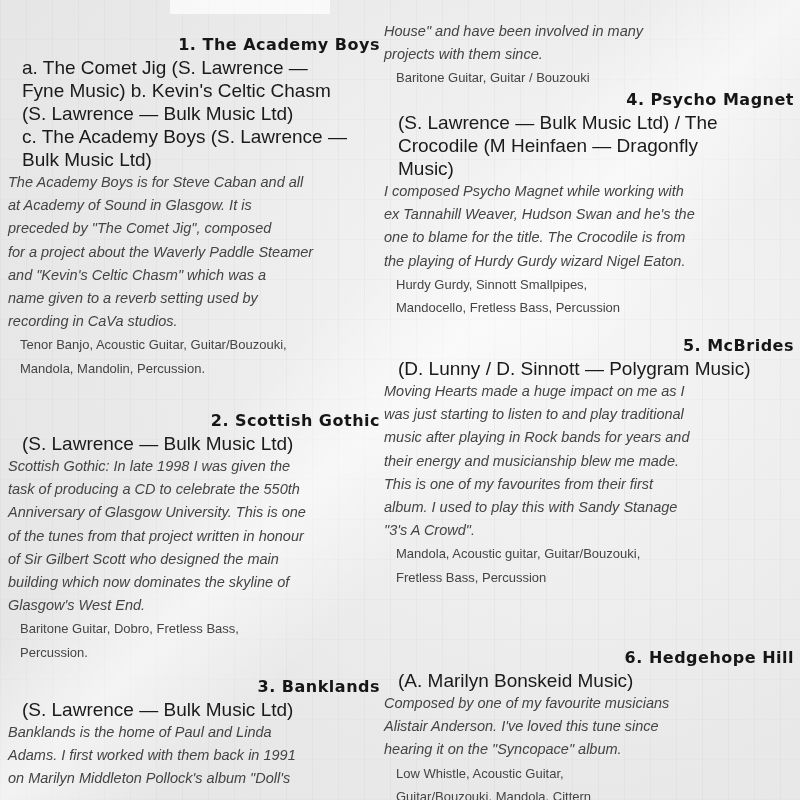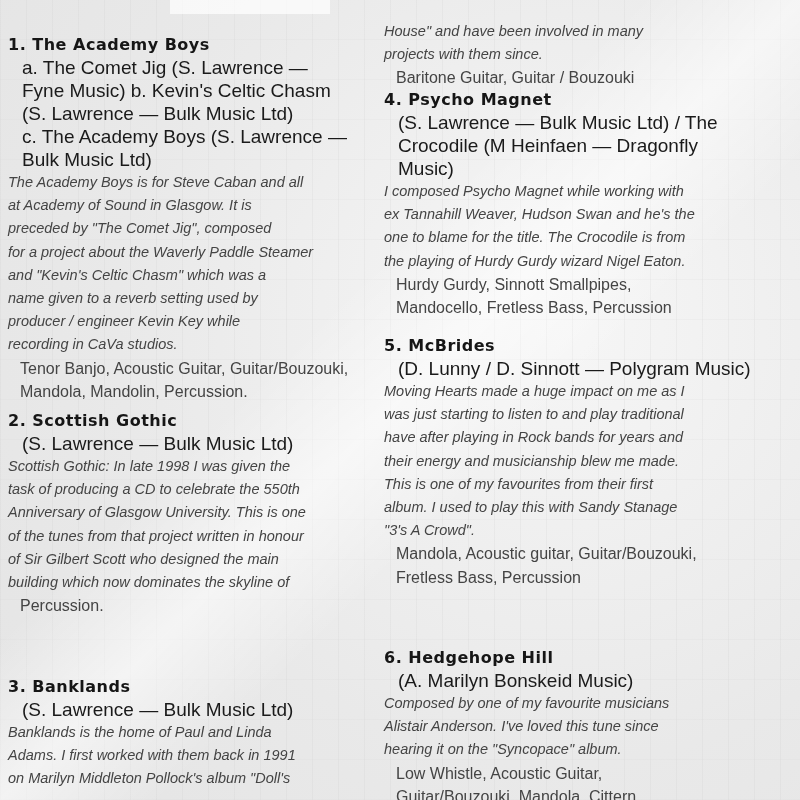--- a/index.html
+++ b/index.html
@@ -21,32 +21,32 @@
     position: absolute; left: 170px; top: 0; width: 160px; height: 14px;
     background: rgba(255,255,255,0.7);
   }
   .col { position: absolute; top: 0; }
   .col.left { left: 8px; width: 372px; }
   .col.right { left: 384px; width: 410px; }
   .track { position: absolute; left: 0; width: 100%; }
   .heading {
     font-family: "DejaVu Sans", sans-serif;
     font-weight: bold; font-size: 16px; color: #161616;
-    letter-spacing: 0.5px; line-height: 22px; height: 22px;
+    letter-spacing: 0.5px; line-height: 22px; height: 22px; text-align: right;
   }
   .credit {
     font-weight: normal; font-size: 19px; color: #1a1a1a;
     padding-left: 14px; line-height: 23px;
   }
   .desc {
     font-style: italic; font-size: 14.5px; color: #444;
     line-height: 23.2px;
   }
   .instr {
-    font-size: 16px; color: #444; padding-left: 12px;
+    font-size: 13px; color: #444; padding-left: 12px;
     line-height: 23.2px;
   }
   .line { display: block; white-space: nowrap; }
 </style>
 </head>
 <body>
 
 <div class="bg">
     <div class="band"></div>
   </div>
@@ -65,21 +65,20 @@
       <span class="line">c. The Academy Boys (S. Lawrence —</span>
       <span class="line">Bulk Music Ltd)</span>
     </div>
     <div class="desc">
       <span class="line">The Academy Boys is for Steve Caban and all</span>
       <span class="line">at Academy of Sound in Glasgow. It is</span>
       <span class="line">preceded by "The Comet Jig", composed</span>
       <span class="line">for a project about the Waverly Paddle Steamer</span>
       <span class="line">and "Kevin's Celtic Chasm" which was a</span>
       <span class="line">name given to a reverb setting used by</span>
-      <span class="line">producer / engineer Kevin Key while</span>
       <span class="line">recording in CaVa studios.</span>
     </div>
     <div class="instr">
       <span class="line">Tenor Banjo, Acoustic Guitar, Guitar/Bouzouki,</span>
       <span class="line">Mandola, Mandolin, Percussion.</span>
     </div>
   </div>
 
   <div class="track" style="top:410px">
     <div class="heading">
@@ -89,22 +88,24 @@
     <div class="credit">
       <span class="line">(S. Lawrence — Bulk Music Ltd)</span>
     </div>
     <div class="desc">
       <span class="line">Scottish Gothic: In late 1998 I was given the</span>
       <span class="line">task of producing a CD to celebrate the 550th</span>
       <span class="line">Anniversary of Glasgow University. This is one</span>
       <span class="line">of the tunes from that project written in honour</span>
       <span class="line">of Sir Gilbert Scott who designed the main</span>
       <span class="line">building which now dominates the skyline of</span>
+      <span class="line">Glasgow's West End.</span>
     </div>
     <div class="instr">
+      <span class="line">Baritone Guitar, Dobro, Fretless Bass,</span>
       <span class="line">Percussion.</span>
     </div>
   </div>
 
   <div class="track" style="top:676px">
     <div class="heading">
       <span>3.</span>
       <span>Banklands</span>
     </div>
     <div class="credit">
@@ -156,21 +157,21 @@
     <div class="heading">
       <span>5.</span>
       <span>McBrides</span>
     </div>
     <div class="credit">
       <span class="line">(D. Lunny / D. Sinnott — Polygram Music)</span>
     </div>
     <div class="desc">
       <span class="line">Moving Hearts made a huge impact on me as I</span>
       <span class="line">was just starting to listen to and play traditional</span>
-      <span class="line">have after playing in Rock bands for years and</span>
+      <span class="line">music after playing in Rock bands for years and</span>
       <span class="line">their energy and musicianship blew me made.</span>
       <span class="line">This is one of my favourites from their first</span>
       <span class="line">album. I used to play this with Sandy Stanage</span>
       <span class="line">"3's A Crowd".</span>
     </div>
     <div class="instr">
       <span class="line">Mandola, Acoustic guitar, Guitar/Bouzouki,</span>
       <span class="line">Fretless Bass, Percussion</span>
     </div>
   </div>

